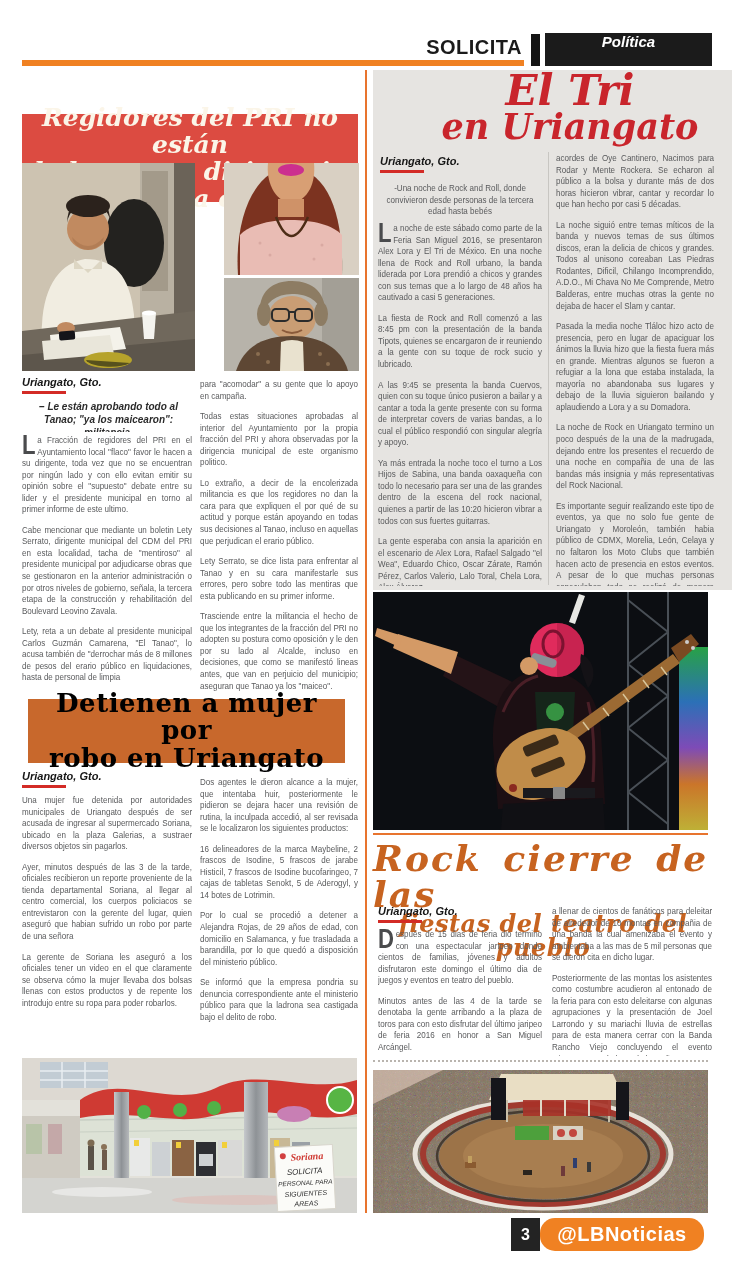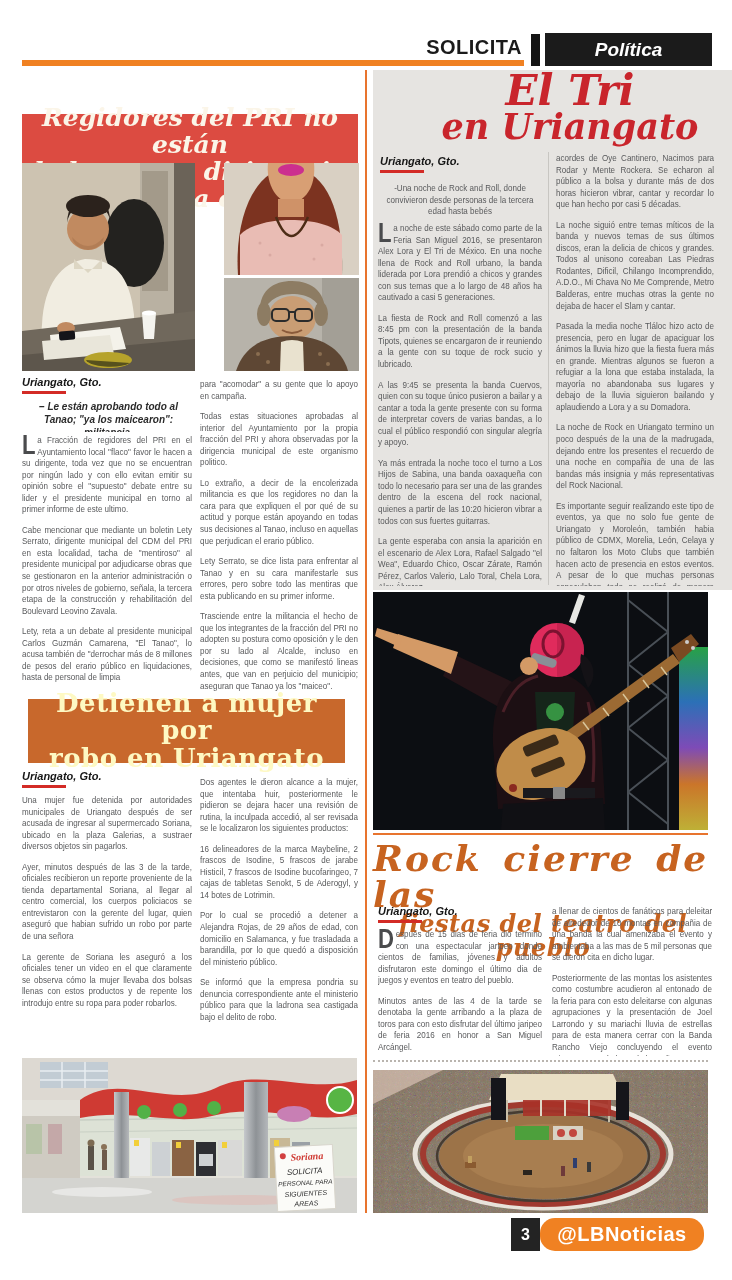--- a/index.html
+++ b/index.html
@@ -4,33 +4,33 @@
 <style>
   html,body{margin:0;padding:0;background:#888;}
   .page{position:relative;width:732px;height:1280px;background:#ffffff;overflow:hidden;
         font-family:"Liberation Sans",sans-serif;}
   .abs{position:absolute;}
 
   
   .city-label{font-weight:bold;font-size:20px;color:#1a1a1a;text-align:right;letter-spacing:.5px;}
   .orange-bar{background:#F08122;}
   .black-vbar{background:#141414;}
-  .section-box{background:#1b1b1b;color:#ffffff;display:flex;align-items:center;justify-content:center;
-               font-weight:bold;font-style:italic;font-size:19px;}
+  .section-box{background:#1b1b1b;color:#ffffff;display:flex;justify-content:center;
+               font-weight:bold;font-style:italic;font-size:15px;}
 
   .v-divider{background:#E8742E;}
   .gray-bg{background:#E6E4E1;}
 
   
   .pri-box{background:#DC4B41;display:flex;align-items:center;justify-content:flex-end;margin-top:44px;}
   .pri-headline{font-family:"DejaVu Serif",serif;font-style:italic;font-weight:bold;
                 font-size:25px;line-height:1.08;color:#FBF5E8;text-align:center;}
   .robo-box{background:#C8682C;display:flex;align-items:center;justify-content:center;}
   .robo-headline{font-family:"DejaVu Serif",serif;font-weight:bold;font-size:26px;line-height:1.05;
-                 color:#fef9c3;text-align:center;letter-spacing:.5px;}
+                 color:#000000;text-align:center;letter-spacing:.5px;}
   .eltri-title{color:#C9252C;font-family:"DejaVu Serif",serif;font-style:italic;font-weight:bold;
                text-align:center;line-height:.92;}
   .eltri-l1{font-size:42px;}
   .eltri-l2{font-size:35px;}
   .cierre-title{color:#C76320;font-family:"DejaVu Serif",serif;font-style:italic;font-weight:bold;line-height:1.0;}
   .cierre-l1{font-size:36px;letter-spacing:2px;word-spacing:7px;}
   .cierre-l2{font-size:24px;letter-spacing:.5px;text-align:center;}
 
   
   .dateline{font-style:italic;font-weight:bold;font-size:11px;color:#161616;}

